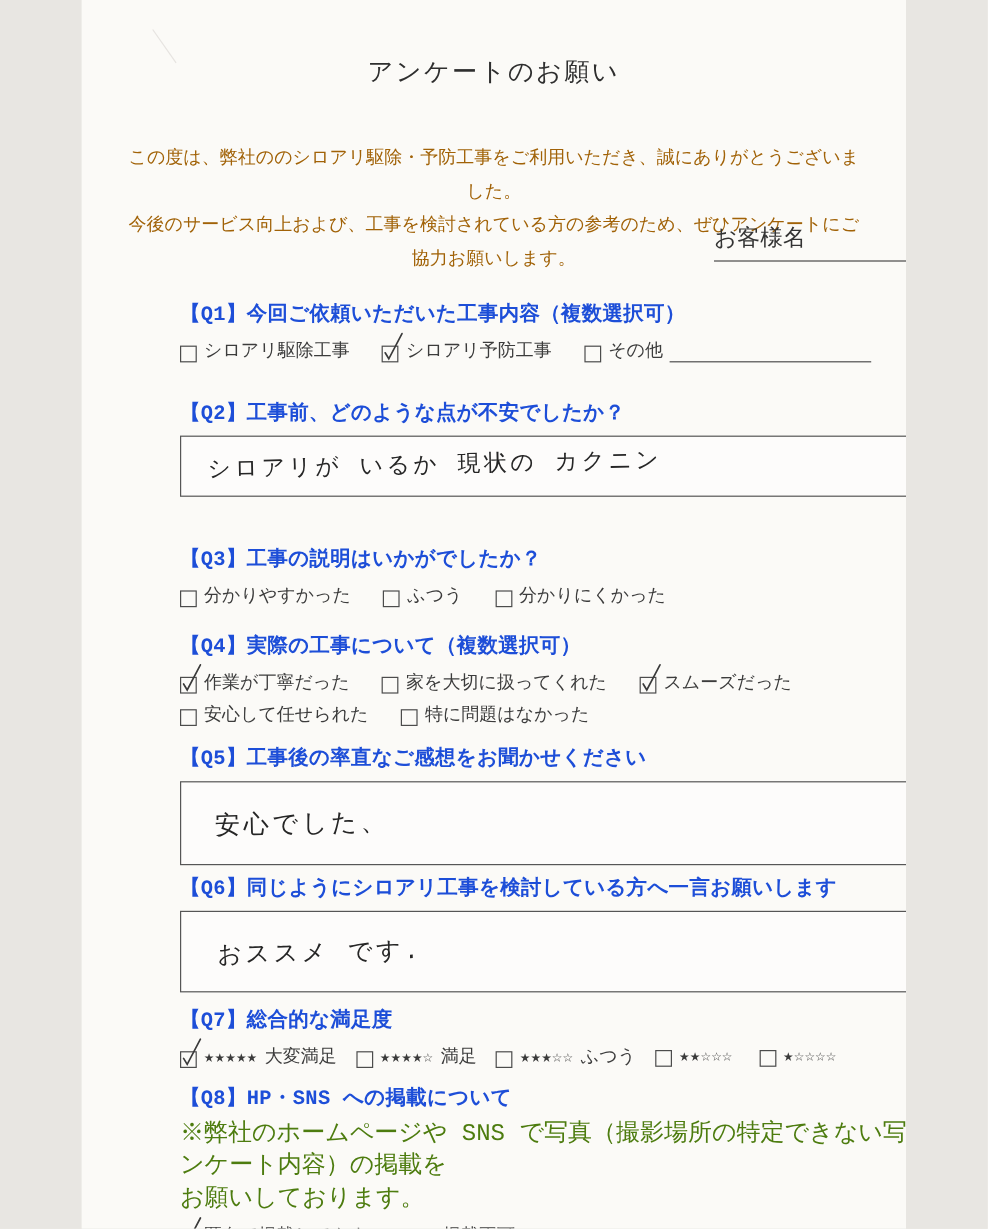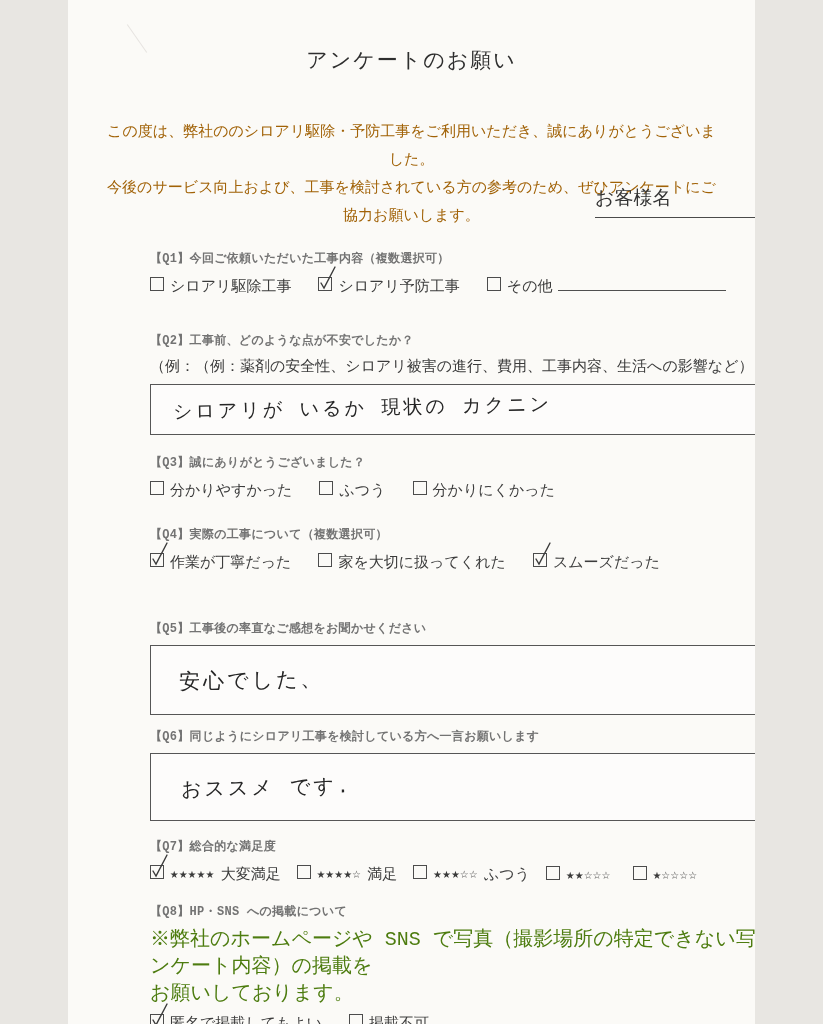--- a/index.html
+++ b/index.html
@@ -30,25 +30,25 @@
     border-bottom:1.5px solid #4a4a4a;padding-bottom:6px;
     font-size:19px;color:#333;
   }
   .pen-mark{
     position:absolute;right:-2px;bottom:-10px;width:11px;height:1.5px;
     background:#5a5a5a;transform:rotate(-48deg);
   }
   .q{position:absolute;left:82px;width:673px;}
   .q1{top:250px}.q2{top:332px}.q3{top:454px}.q4{top:526px}
   .q5{top:620px}.q6{top:728px}.q7{top:838px}.q8{top:903px}
-  .qh{font-weight:bold;font-size:12px;color:#737373;letter-spacing:.3px;}
+  .qh{font-weight:bold;font-size:17px;color:#1d4ed8;letter-spacing:.3px;}
   .row{display:flex;align-items:center;margin-top:10px;font-size:15px;color:#3c3c3c;column-gap:27px;flex-wrap:nowrap;}
   .row.tight{column-gap:16px;}
   .row2{margin-top:8px;}
-  .opt{display:flex;align-items:flex-start;flex:none;}
+  .opt{display:flex;align-items:flex-end;flex:none;}
   .cb{
     width:12px;height:12px;border:1.6px solid #4c4c4c;
     margin-right:6px;position:relative;flex:none;background:transparent;
   }
   .tick{display:none;position:absolute;left:-3px;top:-13px;overflow:visible;}
   .cb.checked .tick{display:block;}
   .fill-line{
     display:inline-block;width:168px;height:13px;margin-left:5px;
     border-bottom:1.5px solid #4f4f4f;
   }
@@ -104,28 +104,27 @@
       <span class="opt">
         <span class="cb"></span>
         <span>その他</span>
         <span class="fill-line"></span>
       </span>
     </div>
   </div>
 
   <div class="q q2">
     <div class="qh">【Q2】工事前、どのような点が不安でしたか？</div>
-    <div class="example">（例：（例：薬剤の安全性、シロアリ被害の進行、費用、工事内容、生活への影響など）</div>
     <div class="abox h49">
       <span class="hand a2">シロアリが いるか 現状の カクニン</span>
     </div>
   </div>
 
   <div class="q q3">
-    <div class="qh">【Q3】誠にありがとうございました？</div>
+    <div class="qh">【Q3】工事の説明はいかがでしたか？</div>
     <div class="row">
       <span class="opt">
         <span class="cb"></span>
         <span>分かりやすかった</span>
       </span>
       <span class="opt">
         <span class="cb"></span>
         <span>ふつう</span>
       </span>
       <span class="opt">
@@ -150,20 +149,30 @@
         <span class="cb"></span>
         <span>家を大切に扱ってくれた</span>
       </span>
       <span class="opt">
         <span class="cb checked">
             <svg class="tick" width="22" height="27" viewBox="0 0 22 27">
               <path d="M5 18 L8 23 L19 2" stroke="#3a3a3a" stroke-width="1.4" fill="none" stroke-linecap="round"></path>
             </svg>
           </span>
         <span>スムーズだった</span>
+      </span>
+    </div>
+    <div class="row row2">
+      <span class="opt">
+        <span class="cb"></span>
+        <span>安心して任せられた</span>
+      </span>
+      <span class="opt">
+        <span class="cb"></span>
+        <span>特に問題はなかった</span>
       </span>
     </div>
   </div>
 
   <div class="q q5">
     <div class="qh">【Q5】工事後の率直なご感想をお聞かせください</div>
     <div class="abox h67">
       <span class="hand a5">安心でした、</span>
     </div>
   </div>

